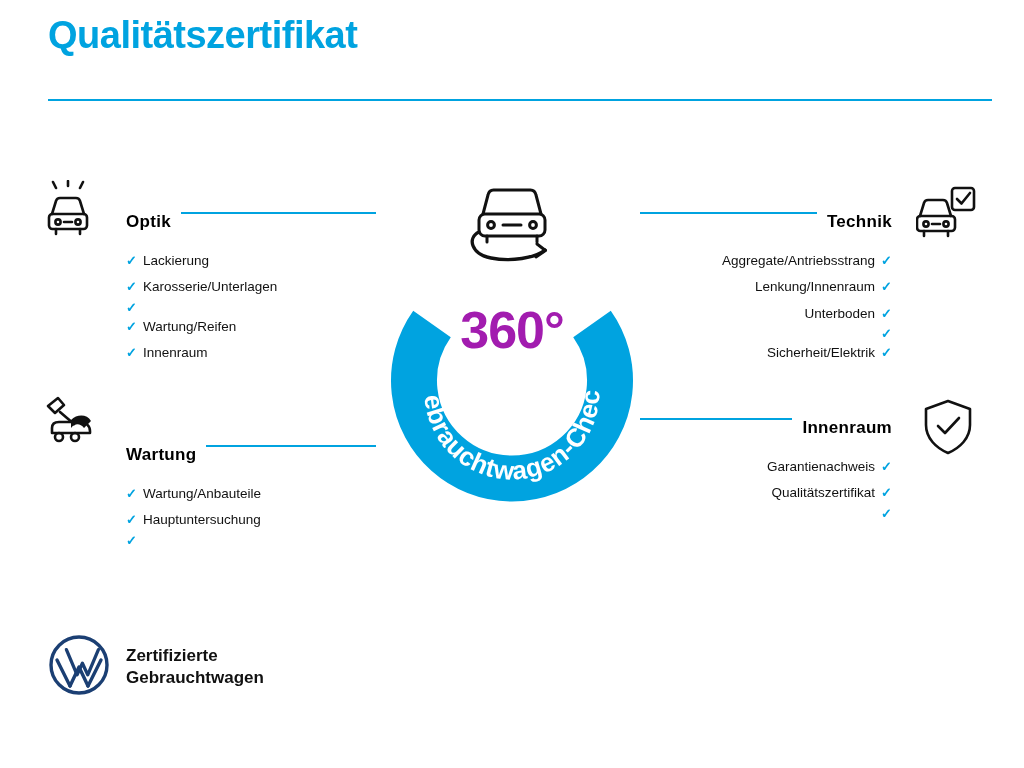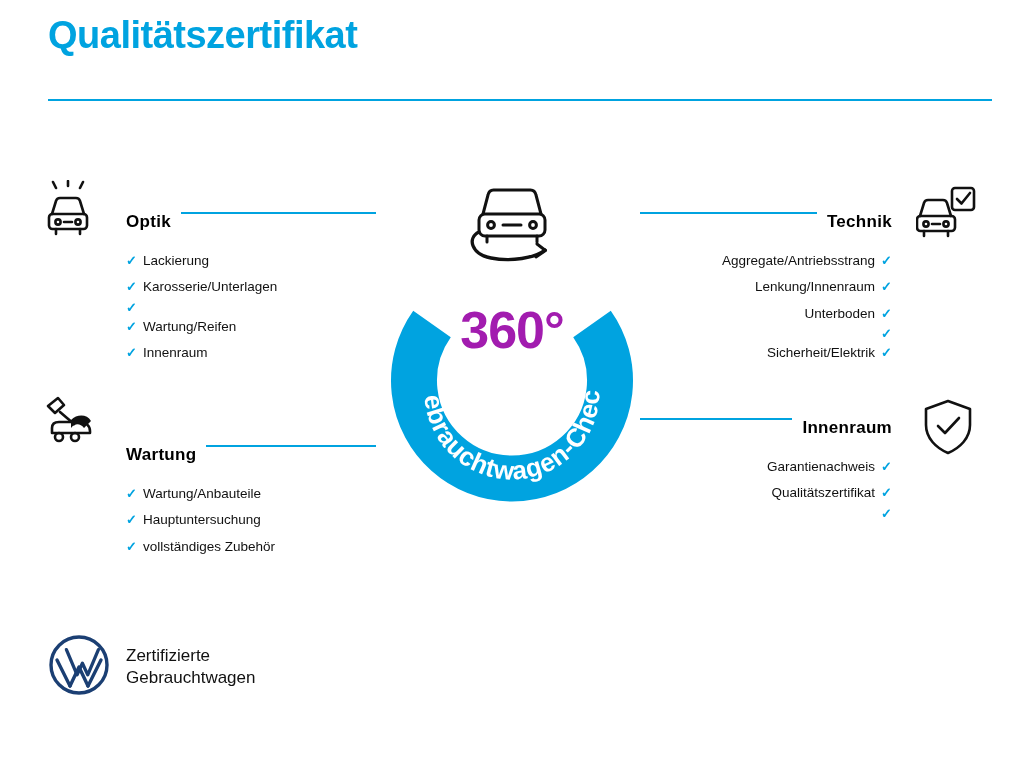--- a/index.html
+++ b/index.html
@@ -141,21 +141,21 @@
   .footer {
     position: absolute;
     left: 48px;
     top: 634px;
     display: flex;
     align-items: center;
     gap: 16px;
   }
   .footer-text {
     font-size: 17px;
-    font-weight: normal;
+    font-weight: bold;
     line-height: 1.3;
     color: #111;
   }
 </style>
 </head>
 <body>
 
 <div class="page">
 
   <div class="title">Qualitätszertifikat</div>
@@ -221,21 +221,20 @@
       <li>
           <span class="check">✓</span>
           <span>Wartung/Anbauteile</span>
         </li>
       <li>
           <span class="check">✓</span>
           <span>Hauptuntersuchung</span>
         </li>
       <li>
           <span class="check">✓</span>
-          <span>vollständiges Zubehör</span>
         </li>
     </ul>
   </div>
 
   <div class="side-icon" id="icon-technik">
     <svg width="64" height="56" viewBox="0 0 64 56" fill="none" stroke="#111" stroke-width="2.6" stroke-linecap="round" stroke-linejoin="round">
       <path d="M4 30 L8 17 C8.6 14.8 10 14 12 14 L27 14 C29 14 30.4 14.8 31 17 L35 30"></path>
       <rect x="1" y="30" width="38" height="15" rx="3.5"></rect>
       <circle cx="10" cy="38" r="2.6"></circle>
       <circle cx="30" cy="38" r="2.6"></circle>

